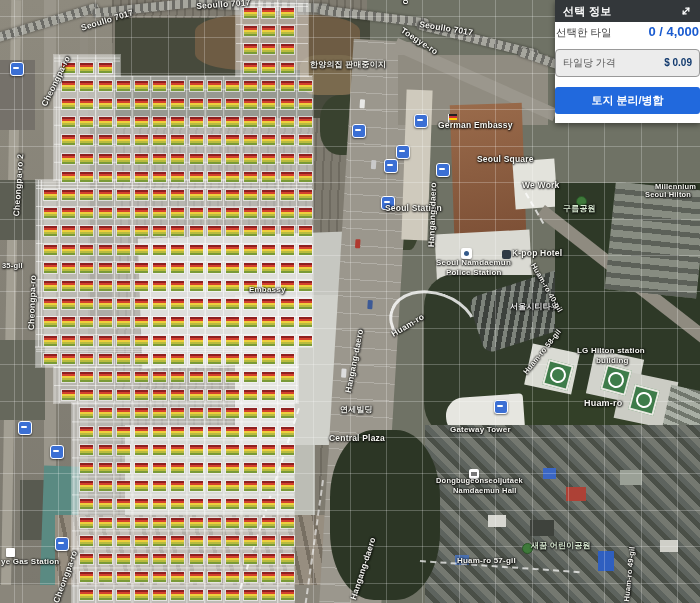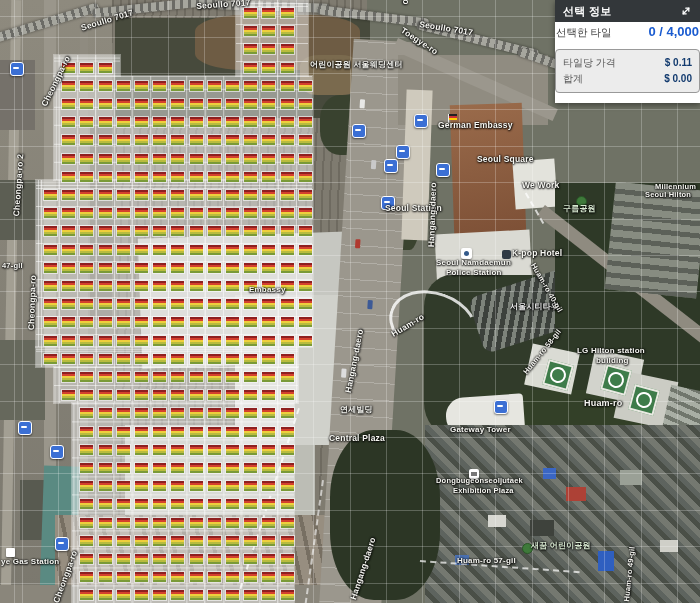--- a/index.html
+++ b/index.html
@@ -598,24 +598,24 @@
   </div>
   <div class="p" style="left:6px;top:548px;width:9px;height:9px;background:#fff;border-radius:1px;z-index:8;box-shadow:0 1px 2px rgba(0,0,0,.5);"></div>
   <div class="p" style="left:502px;top:250px;width:9px;height:9px;background:#2f3a44;border-radius:2px;z-index:8;"></div>
 
   <div id="map-labels" style="position:absolute;inset:0;z-index:9;pointer-events:none;">
       <span class="map-label" style="left: 196px; top: 2px; transform: rotate(-4deg);">Seoullo 7017</span>
       <span class="map-label" style="left: 420px; top: 20px; transform: rotate(9deg);">Seoullo 7017</span>
       <span class="map-label" style="left: 80px; top: 24px; transform: rotate(-17deg);">Seoullo 7017</span>
       <span class="map-label" style="left: 410px; top: -52px; transform: rotate(90deg);">Sejong-daero</span>
       <span class="map-label" style="left: 404px; top: 26px; transform: rotate(33deg);">Toegye-ro</span>
-      <span class="map-label" style="left: 310px; top: 61px; font-size: 8px;">어린이공원 서울웨딩센터</span>
+      <span class="map-label" style="left: 310px; top: 61px; font-size: 8px;">한양의집 판매중이지</span>
       <span class="map-label" style="left: 40px; top: 104px; transform: rotate(-64deg);">Cheongpa-ro</span>
       <span class="map-label" style="left: 12px; top: 216px; transform: rotate(-86deg);">Cheongpa-ro 2</span>
-      <span class="map-label" style="left: 2px; top: 262px; font-size: 7.5px;">47-gil</span>
+      <span class="map-label" style="left: 2px; top: 262px; font-size: 7.5px;">35-gil</span>
       <span class="map-label" style="left: 27px; top: 330px; transform: rotate(-88deg);">Cheongpa-ro</span>
       <span class="map-label" style="left: 52px; top: 601px; transform: rotate(-70deg);">Cheongpa-ro</span>
       <span class="map-label" style="left: 1px; top: 558px; font-size: 8px;">ye Gas Station</span>
       <span class="map-label" style="left: 438px; top: 121px;">German Embassy</span>
       <span class="map-label" style="left: 477px; top: 155px;">Seoul Square</span>
       <span class="map-label" style="left: 522px; top: 181px;">We Work</span>
       <span class="map-label" style="left: 367px; top: 204px; padding-left: 18px;">Seoul Station</span>
       <span class="map-label" style="left: 427px; top: 247px; transform: rotate(-88deg);">Hangang-daero</span>
       <span class="map-label" style="left: 344px; top: 392px; transform: rotate(-79deg);">Hangang-daero</span>
       <span class="map-label" style="left: 349px; top: 598px; transform: rotate(-72deg);">Hangang-daero</span>
@@ -630,21 +630,21 @@
       <span class="map-label" style="left: 536px; top: 262px; font-size: 7.5px; transform: rotate(60deg);">Huam-ro 40-gil</span>
       <span class="map-label" style="left: 390px; top: 331px; transform: rotate(-31deg);">Huam-ro</span>
       <span class="map-label" style="left: 522px; top: 371px; font-size: 7.5px; transform: rotate(-51deg);">Huam-ro 58-gil</span>
       <span class="map-label" style="left: 577px; top: 347px; font-size: 8px;">LG Hilton station</span>
       <span class="map-label" style="left: 596px; top: 357px; font-size: 8px;">building</span>
       <span class="map-label" style="left: 584px; top: 399px; font-size: 9px;">Huam-ro</span>
       <span class="map-label" style="left: 340px; top: 406px; font-size: 8px;">연세빌딩</span>
       <span class="map-label" style="left: 329px; top: 434px;">Central Plaza</span>
       <span class="map-label" style="left: 450px; top: 426px; font-size: 8px;">Gateway Tower</span>
       <span class="map-label" style="left: 436px; top: 477px; font-size: 7.5px;">Dongbugeonseoljutaek</span>
-      <span class="map-label" style="left: 453px; top: 487px; font-size: 7.5px;">Exhibition Plaza</span>
+      <span class="map-label" style="left: 453px; top: 487px; font-size: 7.5px;">Namdaemun Hall</span>
       <span class="map-label" style="left: 457px; top: 557px; font-size: 8px;">Huam-ro 57-gil</span>
       <span class="map-label" style="left: 531px; top: 542px; font-size: 8px; color: rgb(217, 234, 210);">새꿈 어린이공원</span>
       <span class="map-label" style="left: 623px; top: 601px; font-size: 7.5px; transform: rotate(-84deg);">Huam-ro 49-gil</span>
     </div>
 
   <div id="panel">
     <div id="panel-header">
       <span class="t">선택 정보</span>
       <span style="cursor:pointer;display:inline-flex;">
         <svg width="12" height="12" viewBox="0 0 12 12" fill="none" stroke="#fff" stroke-width="1.3" stroke-linecap="round">
@@ -655,23 +655,20 @@
       </span>
     </div>
     <div id="panel-body">
       <div id="sel-row">
         <span class="lbl">선택한 타일</span>
         <span class="val">0 / 4,000</span>
       </div>
       <div id="price-box">
         <div class="row">
           <span class="lbl">타일당 가격</span>
-          <span class="val">$ 0.11</span>
+          <span class="val">$ 0.09</span>
         </div>
-        <div class="row">
-          <span class="lbl">합계</span>
-          <span class="val">$ 0.00</span>
-        </div>
-      </div>
+      </div>
+      <button id="merge-btn">토지 분리/병합</button>
     </div>
   </div>
 
 </div>
 
 </body></html>

